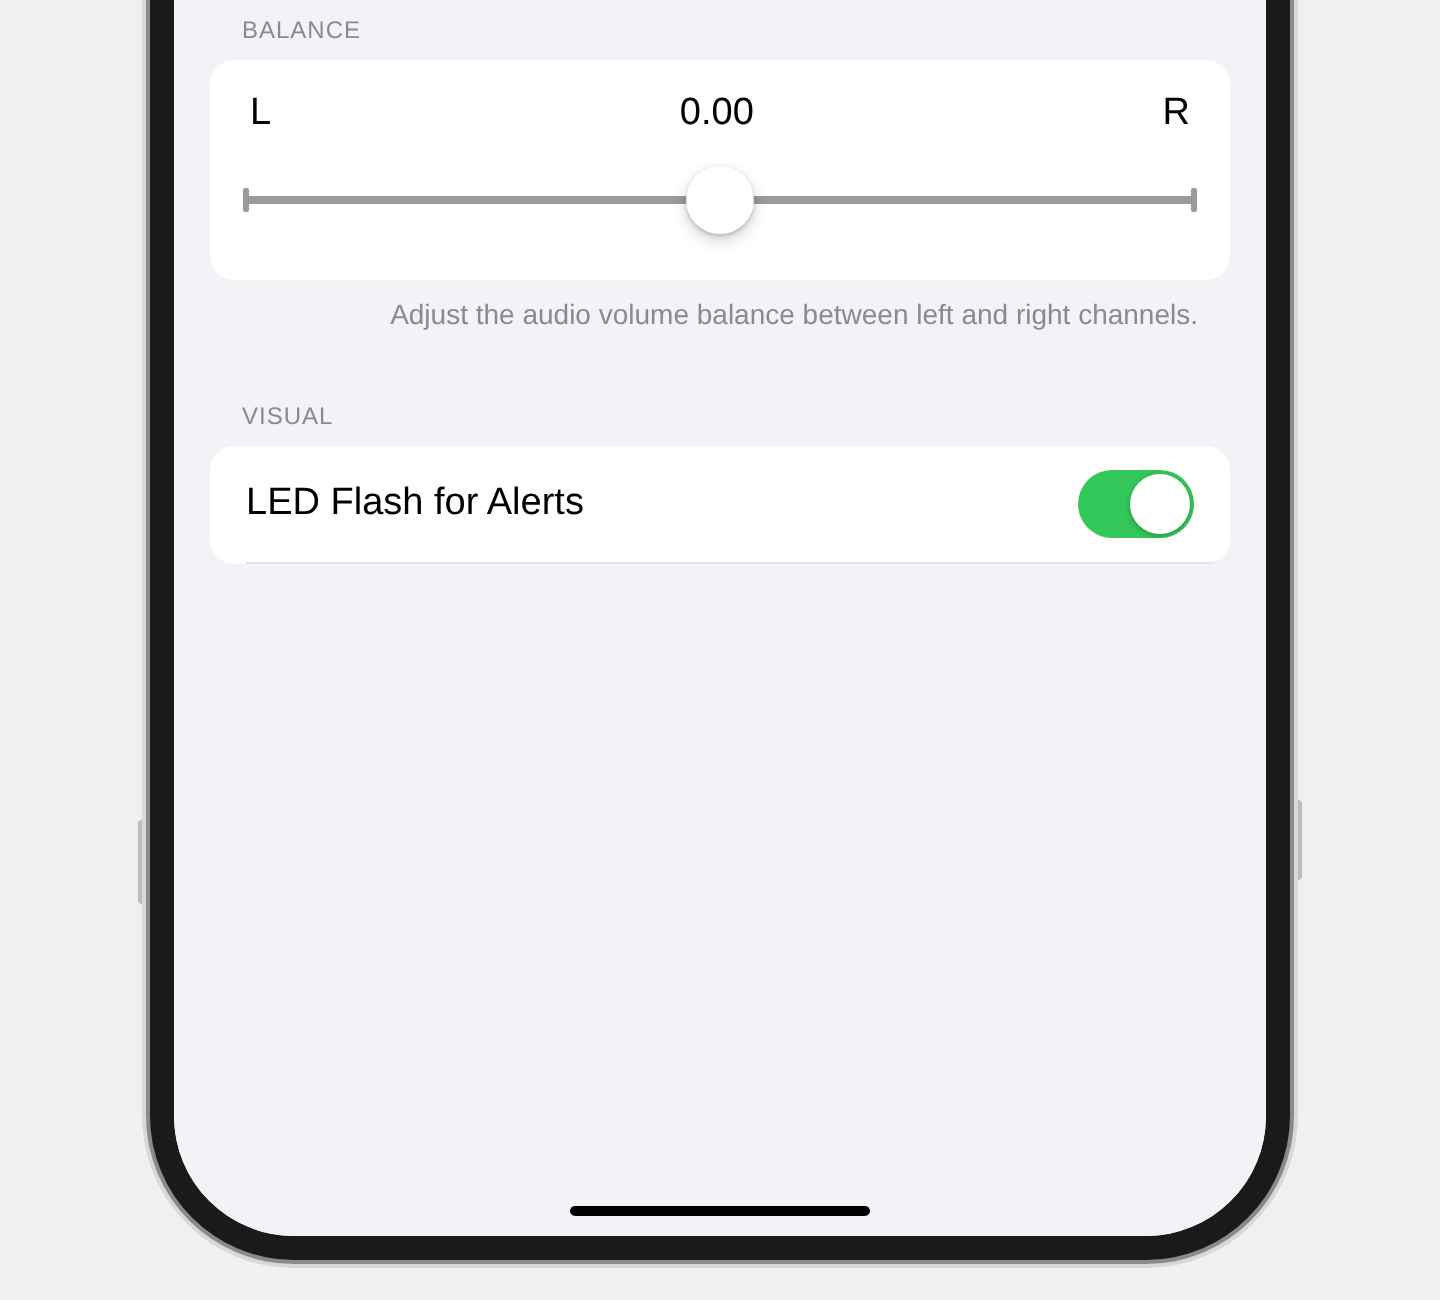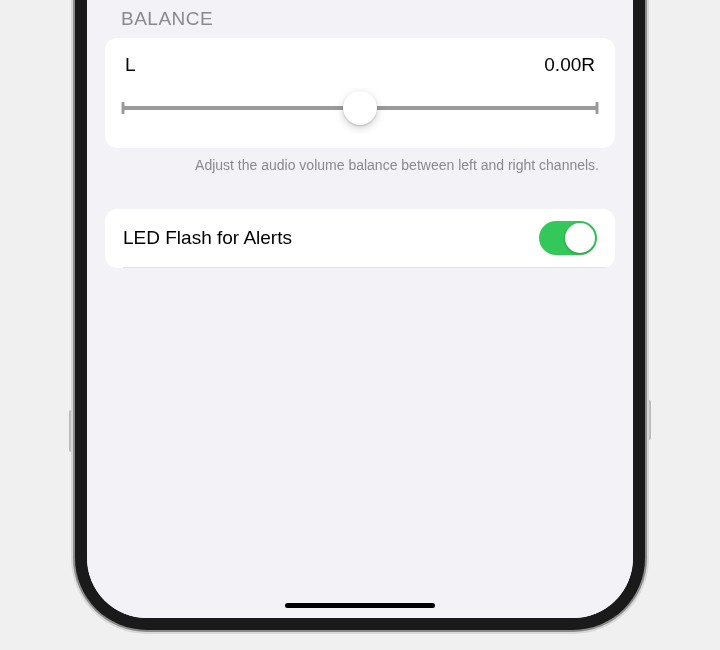--- a/index.html
+++ b/index.html
@@ -31,40 +31,40 @@
   }
   .screen {
     position: absolute;
     inset: 0;
     background: #f2f2f7;
     border-radius: 0 0 58px 58px;
     padding: 0 18px;
     overflow: hidden;
   }
   .section-header {
-    font-size: 19px;
+    font-size: 12px;
     letter-spacing: 0.5px;
     color: #8a8a8e;
     text-transform: uppercase;
     padding: 0 16px 8px 16px;
   }
   .card {
     background: #ffffff;
     border-radius: 12px;
     padding: 14px 18px 22px 18px;
   }
   .balance-labels {
     display: flex;
     justify-content: space-between;
     align-items: center;
     font-size: 19px;
     color: #000;
     padding: 2px 2px 14px 2px;
   }
-  .balance-labels .center { flex: 1; text-align: right; }
+  .balance-labels .center { flex: 1; text-align: center; }
   .slider {
     position: relative;
     height: 36px;
   }
   .slider-track {
     position: absolute;
     left: 0; right: 0;
     top: 50%;
     height: 4px;
     background: #9a9a9c;
@@ -185,20 +185,21 @@
           <div class="slider-tick" style="left:0%"></div>
           <div class="slider-tick" style="left:100%"></div>
           <div class="slider-thumb"></div>
         </div>
       </div>
 
       <div class="footer-text">Adjust the audio volume balance between left and right channels.</div>
 
       <div style="height:34px"></div>
 
+      <div class="section-header">VISUAL</div>
 
       <div class="list-card">
         <div class="list-row">
           <span>LED Flash for Alerts</span>
           <div class="toggle">
             <div class="toggle-knob"></div>
           </div>
         </div>
         <div class="divider"></div>
       </div>

